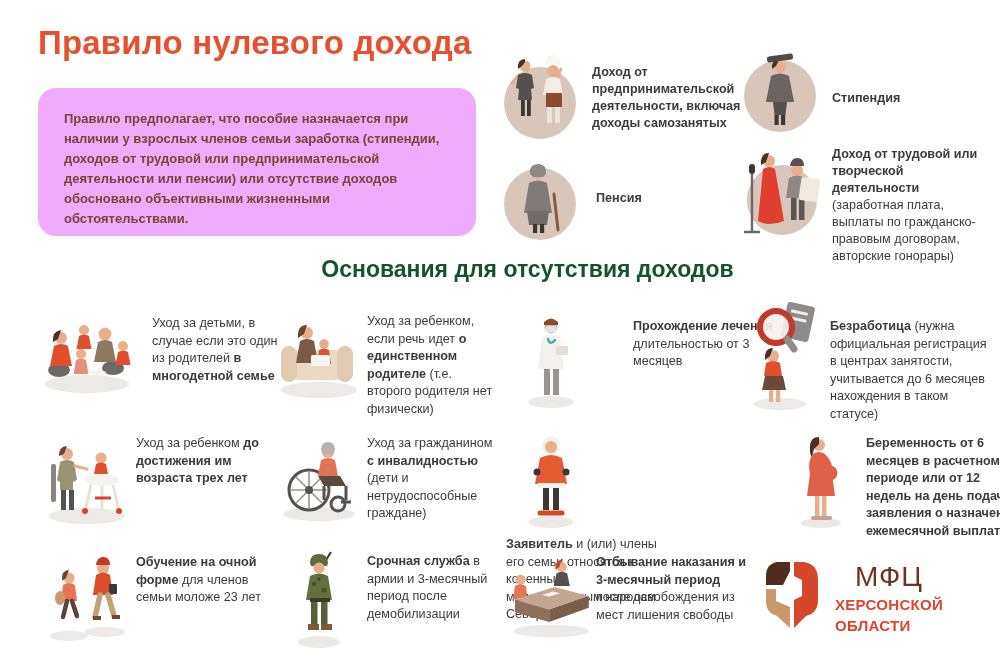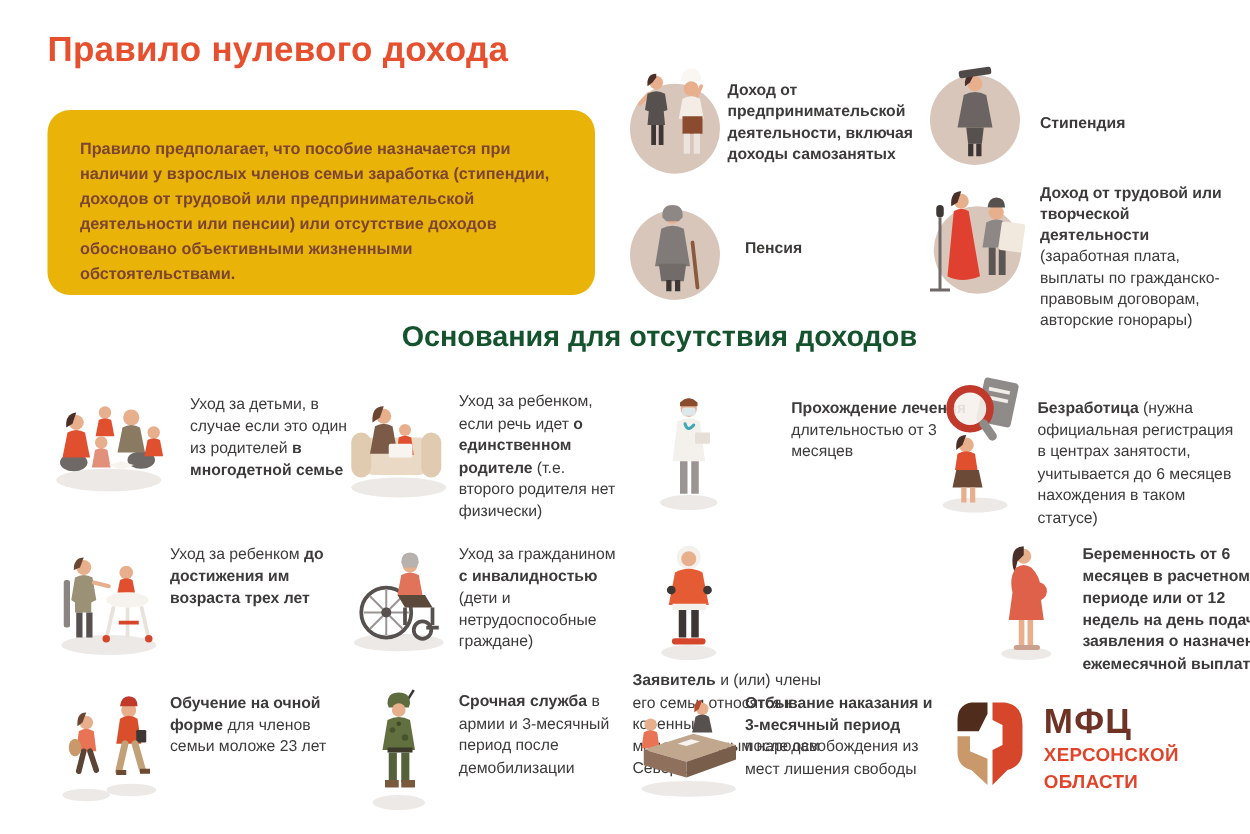--- a/index.html
+++ b/index.html
@@ -1,36 +1,36 @@
 <!DOCTYPE html>
 <html><head>
 <meta charset="utf-8">
 <style>
   * { margin:0; padding:0; box-sizing:border-box; }
   html,body { background:#ffffff; }
   body { font-family:"Liberation Sans", sans-serif; color:#3C3B3A; }
   .canvas { position:relative; width:1000px; height:667px; background:#ffffff; overflow:hidden; }
 
-  .title { position:absolute; left:38px; top:24px; font-size:28px; font-weight:bold; color:#E7502E; letter-spacing:.2px; }
-
-  .intro { position:absolute; left:38px; top:88px; width:438px; height:148px; background:#eab308; border-radius:18px; padding:21px 24px 0 26px; }
+  .title { position:absolute; left:38px; top:24px; font-size:33px; font-weight:bold; color:#E7502E; letter-spacing:.2px; }
+
+  .intro { position:absolute; left:38px; top:88px; width:438px; height:148px; background:#f0abfc; border-radius:18px; padding:21px 24px 0 26px; }
   .intro p { font-size:13px; font-weight:bold; color:#7B4433; line-height:1.54; }
 
   .h2 { position:absolute; left:55px; right:0; top:256px; text-align:center; font-size:23px; font-weight:bold; color:#14532d; }
 
   .inc, .cell { position:absolute; display:flex; align-items:flex-start; }
   .pic { flex:none; display:flex; justify-content:center; align-items:flex-start; }
   .pic svg { display:block; }
   .itext { font-size:12.6px; line-height:17px; }
   .rtext { font-size:12.6px; line-height:17.5px; }
   .b { font-weight:bold; }
 
   .logo { position:absolute; left:762px; top:558px; display:flex; align-items:flex-start; }
   .logo-text { margin-left:13px; padding-top:4px; }
-  .logo-org { font-size:28px; font-weight:bold; color:#6E3325; letter-spacing:1px; line-height:1.05; }
+  .logo-org { font-size:28px; font-weight:normal; color:#6E3325; letter-spacing:1px; line-height:1.05;text-align:center; }
   .logo-region { margin-top:4px; font-size:15px; font-weight:bold; color:#E0452B; line-height:1.38; white-space:pre-line; letter-spacing:.3px; }
 </style>
 </head>
 <body>
 
 <div class="canvas">
 
   <div class="title">Правило нулевого дохода</div>
 
   <div class="intro">
@@ -50,21 +50,21 @@
         <ellipse cx="66" cy="21" rx="7" ry="2.6" fill="#FFFFFF"></ellipse>
         <path d="M61 23 l-4 9" stroke="#E8AF8D" stroke-width="3" stroke-linecap="round"></path>
         <path d="M45 19 q0 -10 8 -10 q8 0 8 10 z" fill="#FAF7F2"></path>
         <circle cx="53" cy="25" r="6" fill="#E8AF8D"></circle>
         <path d="M46 33 q7 -4 14 0 l3 16 h-20 z" fill="#F4EDE5"></path>
         <path d="M46 47 h16 v14 h-16 z" fill="#8A4B2F"></path>
         <rect x="47" y="61" width="5" height="16" fill="#EAE4DC"></rect>
         <rect x="55" y="61" width="5" height="16" fill="#EAE4DC"></rect>
       </svg>
     </div>
-    <div class="itext" style="width:152px;margin-left:0;padding-top:18px;"><span class="b">Доход от предпринимательской деятельности, включая доходы самозанятых</span></div>
+    <div class="itext" style="width:152px;margin-left:10px;padding-top:18px;"><span class="b">Доход от предпринимательской деятельности, включая доходы самозанятых</span></div>
   </div>
 
   <div class="inc" style="left:738px;top:44px;">
     <div class="pic" style="width:84px;">
       <svg width="80" height="92" viewBox="0 0 80 92">
         <circle cx="40" cy="52" r="36" fill="#D9C6BA"></circle>
         <circle cx="40" cy="23" r="6" fill="#E8AF8D"></circle>
         <path d="M40 14 q-9 1 -8 11 l4 -3 z" fill="#4A2F28"></path>
         <rect x="27" y="11" width="26" height="6" rx="2" fill="#4F4A48" transform="rotate(-8 40 14)"></rect>
         <path d="M31 32 q9 -5 18 0 l5 26 h-28 z" fill="#6B6462"></path>

